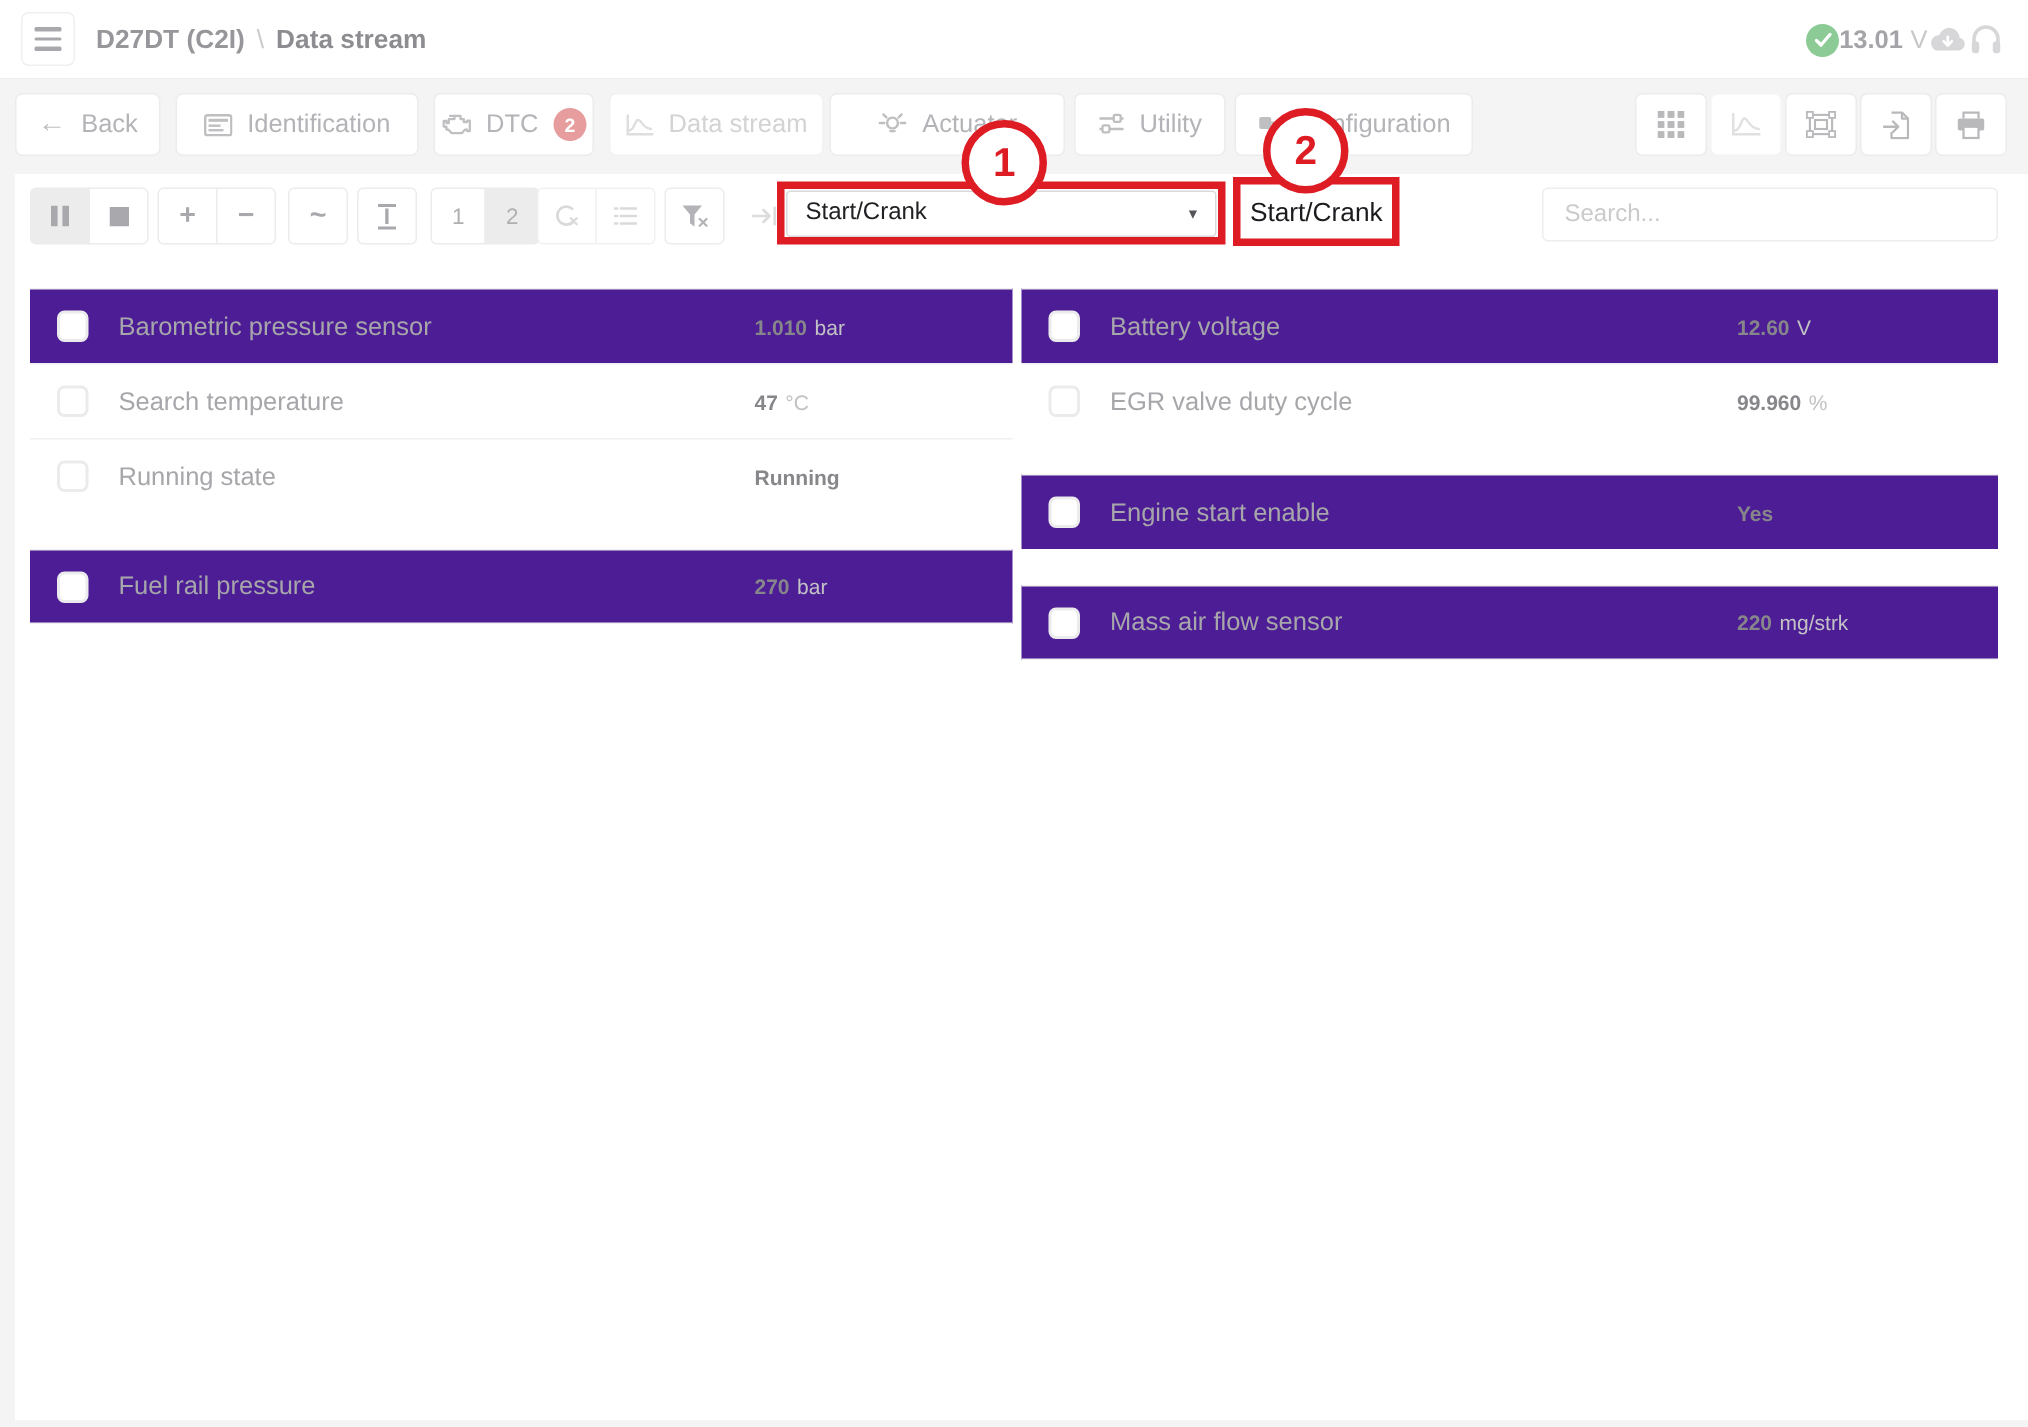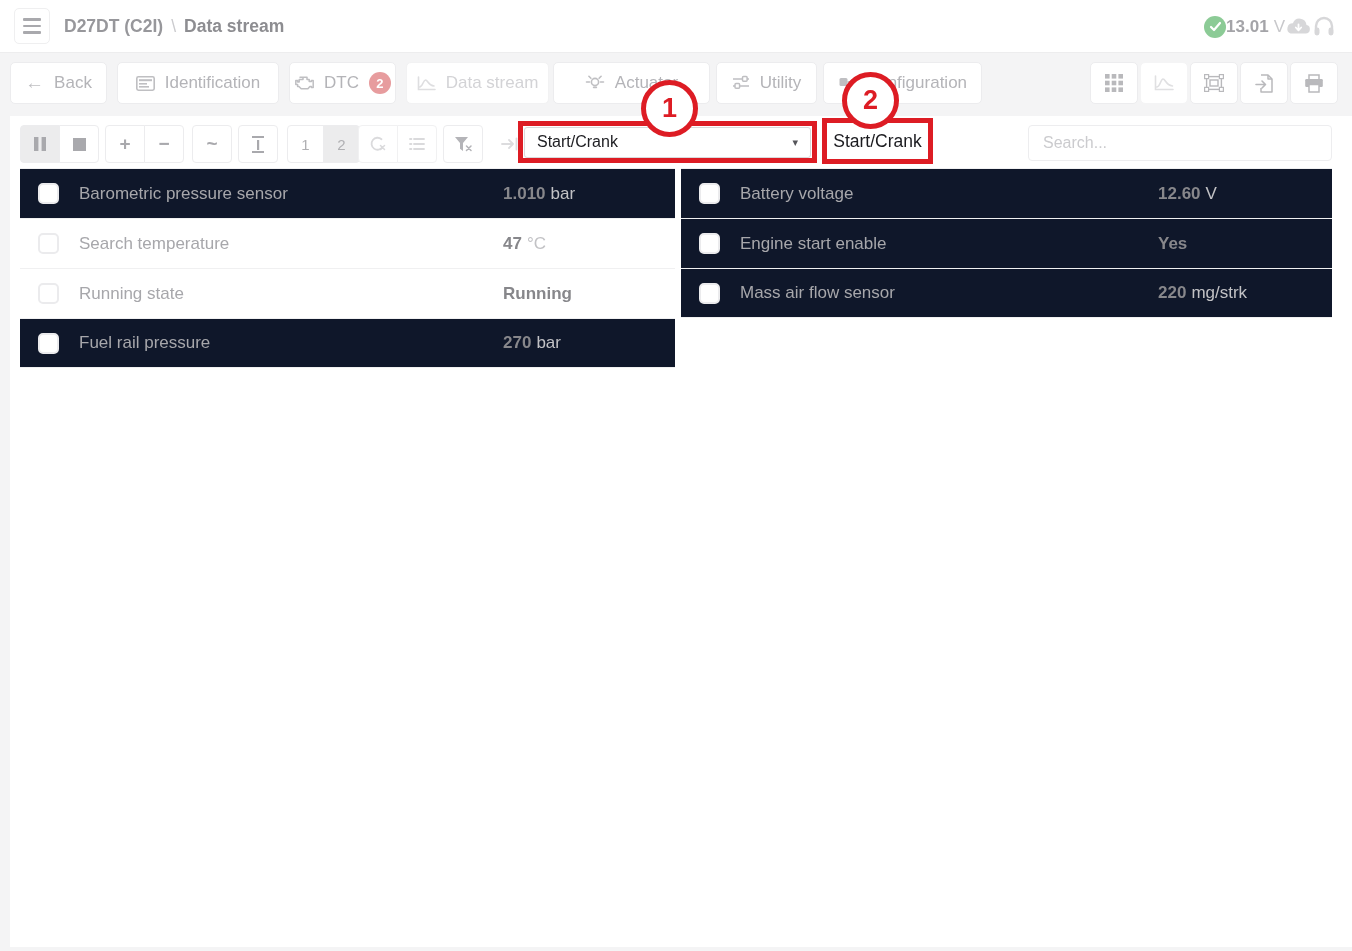--- a/index.html
+++ b/index.html
@@ -120,28 +120,28 @@
   .search-input::placeholder { color:#cbcbce; }
 
   
   .dtable { position:absolute; top:52px; }
   .dtable.left { left:10px; width:655px; }
   .dtable.right { left:671px; width:651px; }
   .drow {
     height:50px; display:flex; align-items:center; position:relative;
     border-top:1px solid #f0f0f1; background:#fff;
   }
-  .drow.stripe { background:#0f172a; }
+  .drow.stripe { background:#4c1d95;margin-top:24px; }
   .drow:last-child { border-bottom:1px solid #f0f0f1; }
   .dcheck {
     width:21px; height:21px; margin-left:18px;
     border:2px solid #ebebed; border-radius:5px; background:#fff; cursor:pointer;
   }
   .dlabel { margin-left:20px; font-size:17px; color:#a7a7ab; }
-  .dval { position:absolute; left:483px; font-size:17px; white-space:nowrap; }
+  .dval { position:absolute; left:483px; font-size:14px; white-space:nowrap; }
   .dtable.right .dval { left:477px; }
   .dval .v { color:#87878b; font-weight:700; }
   .dval .u { color:#c2c2c5; margin-left:5px; font-weight:400; }
 
   
   .anno-circle {
     position:absolute; width:57px; height:57px; border-radius:50%;
     background:#fff; border:5px solid #dd1c24;
     display:flex; align-items:center; justify-content:center;
     color:#dd1c24; font-size:27px; font-weight:700; z-index:30;
@@ -431,20 +431,25 @@
         <div class="dval"><span class="v">270</span><span class="u">bar</span></div>
       </div>
     </div>
 
     <div class="dtable right">
       <div class="drow stripe">
         <div class="dcheck"></div>
         <div class="dlabel">Battery voltage</div>
         <div class="dval"><span class="v">12.60</span><span class="u">V</span></div>
       </div>
+      <div class="drow">
+        <div class="dcheck"></div>
+        <div class="dlabel">EGR valve duty cycle</div>
+        <div class="dval"><span class="v">99.960</span><span class="u">%</span></div>
+      </div>
       <div class="drow stripe">
         <div class="dcheck"></div>
         <div class="dlabel">Engine start enable</div>
         <div class="dval"><span class="v">Yes</span><span class="u"></span></div>
       </div>
       <div class="drow stripe">
         <div class="dcheck"></div>
         <div class="dlabel">Mass air flow sensor</div>
         <div class="dval"><span class="v">220</span><span class="u">mg/strk</span></div>
       </div>

